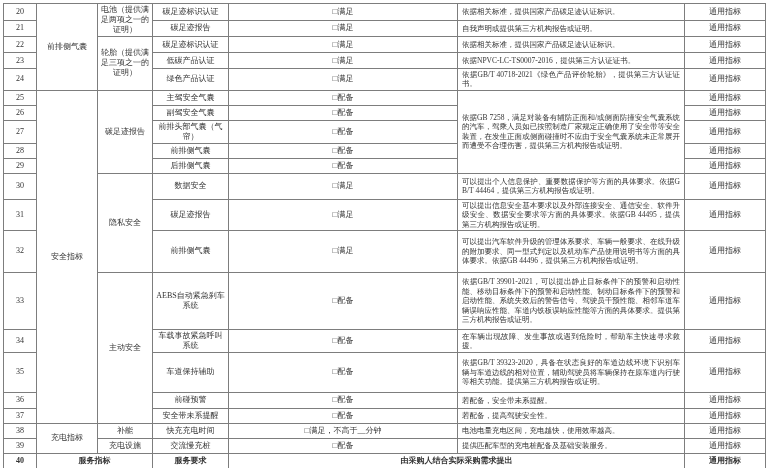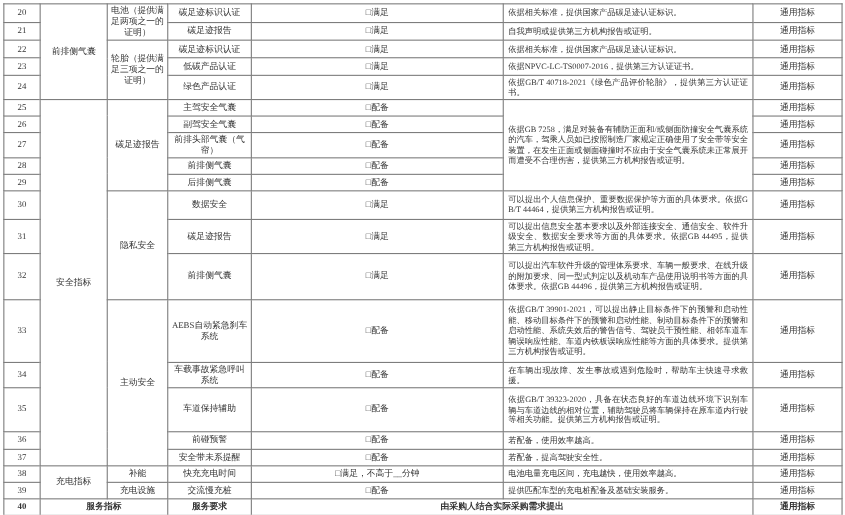--- a/index.html
+++ b/index.html
@@ -170,21 +170,21 @@
           <td class="col-num">35</td>
           <td class="col-item">车道保持辅助</td>
           <td class="col-opt">□配备</td>
           <td class="col-desc">依据GB/T 39323-2020，具备在状态良好的车道边线环境下识别车辆与车道边线的相对位置，辅助驾驶员将车辆保持在原车道内行驶等相关功能。提供第三方机构报告或证明。</td>
           <td class="col-type">通用指标</td>
         </tr>
         <tr style="height: 16px;">
           <td class="col-num">36</td>
           <td class="col-item">前碰预警</td>
           <td class="col-opt">□配备</td>
-          <td class="col-desc">若配备，使用效率越高。</td>
+          <td class="col-desc">若配备，安全带未系提醒。</td>
           <td class="col-type">通用指标</td>
         </tr>
         <tr style="height: 15px;">
           <td class="col-num">37</td>
           <td class="col-item">安全带未系提醒</td>
           <td class="col-opt">□配备</td>
           <td class="col-desc">若配备，提高驾驶安全性。</td>
           <td class="col-type">通用指标</td>
         </tr>
         <tr style="height: 15px;">

